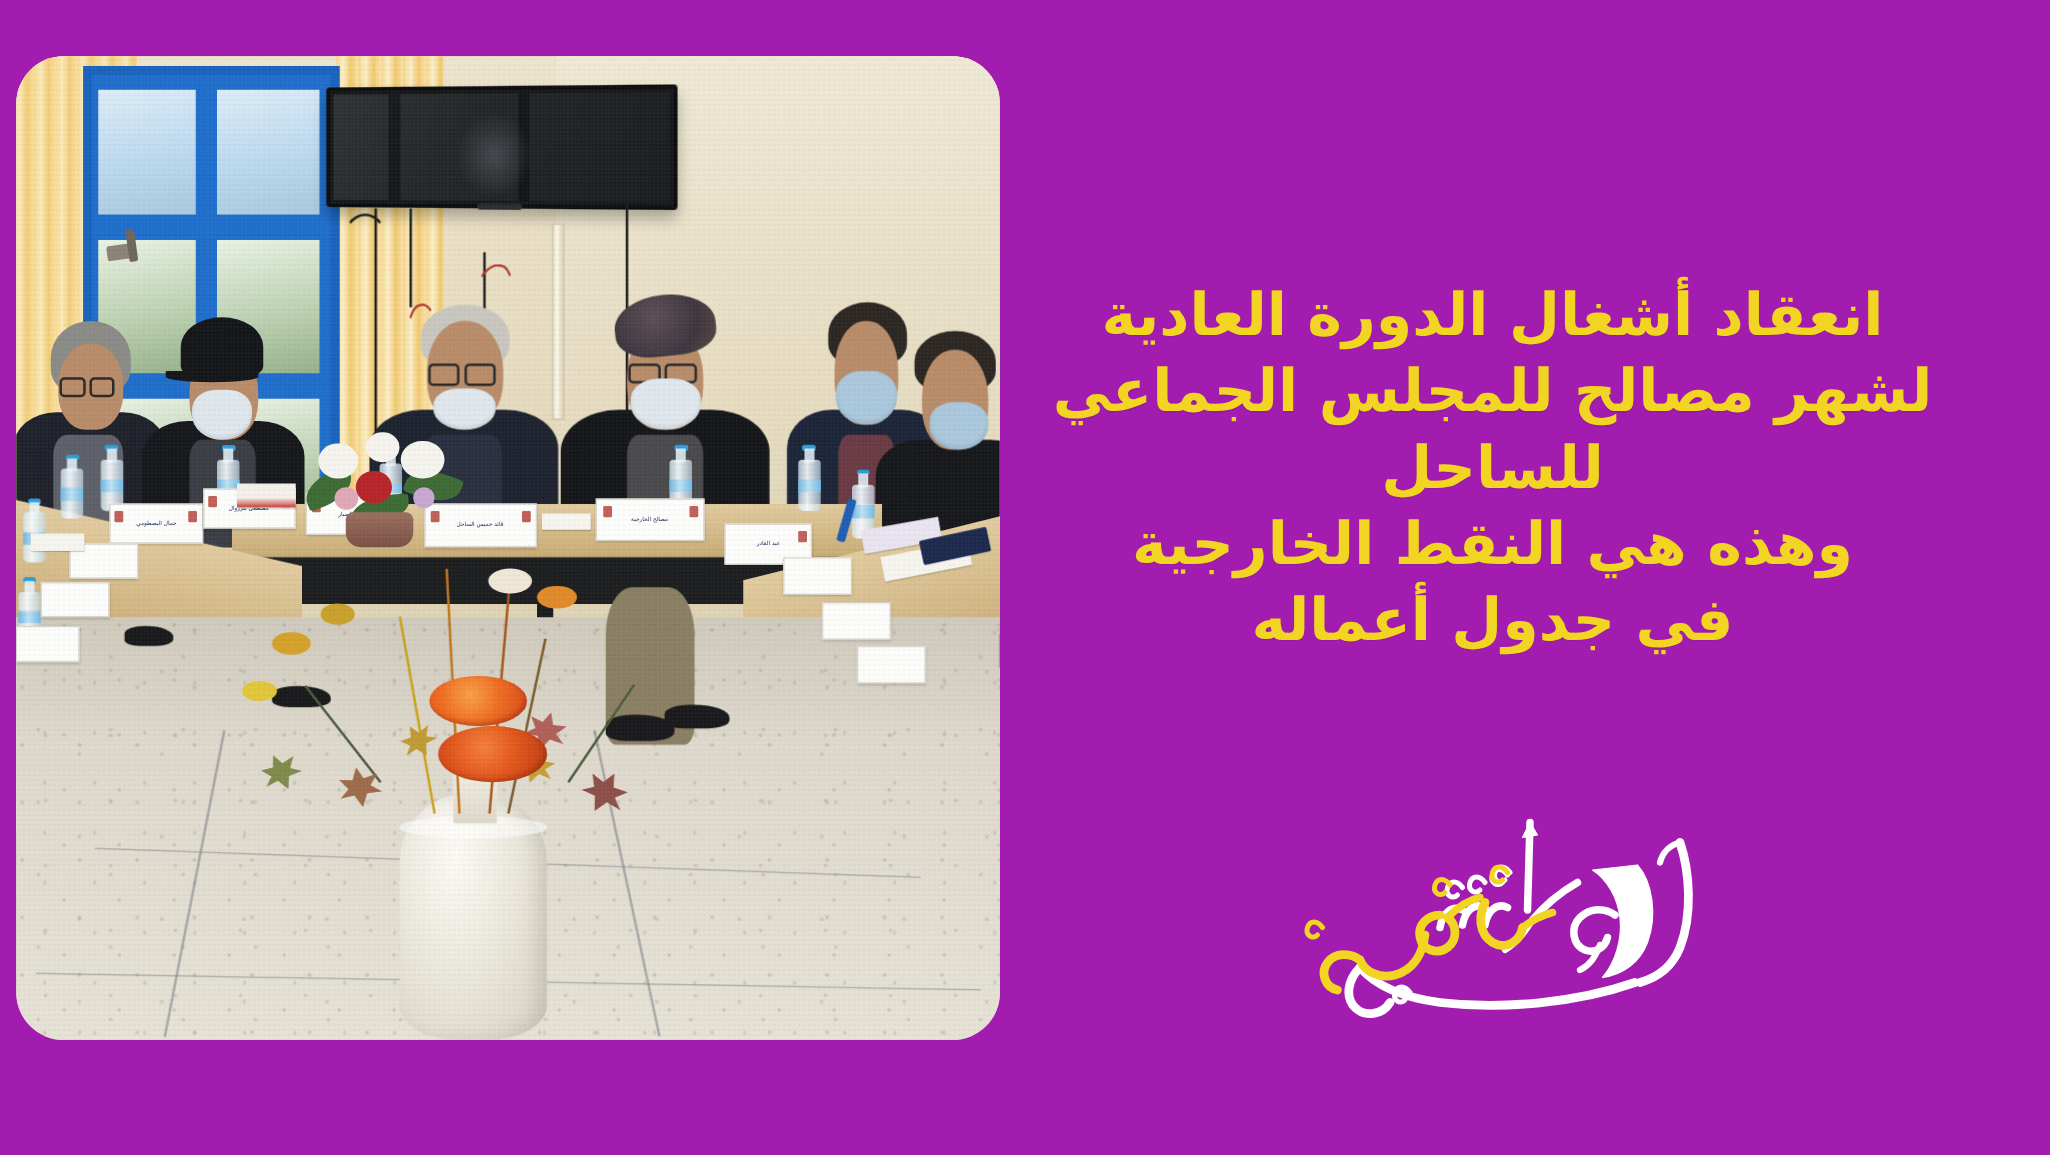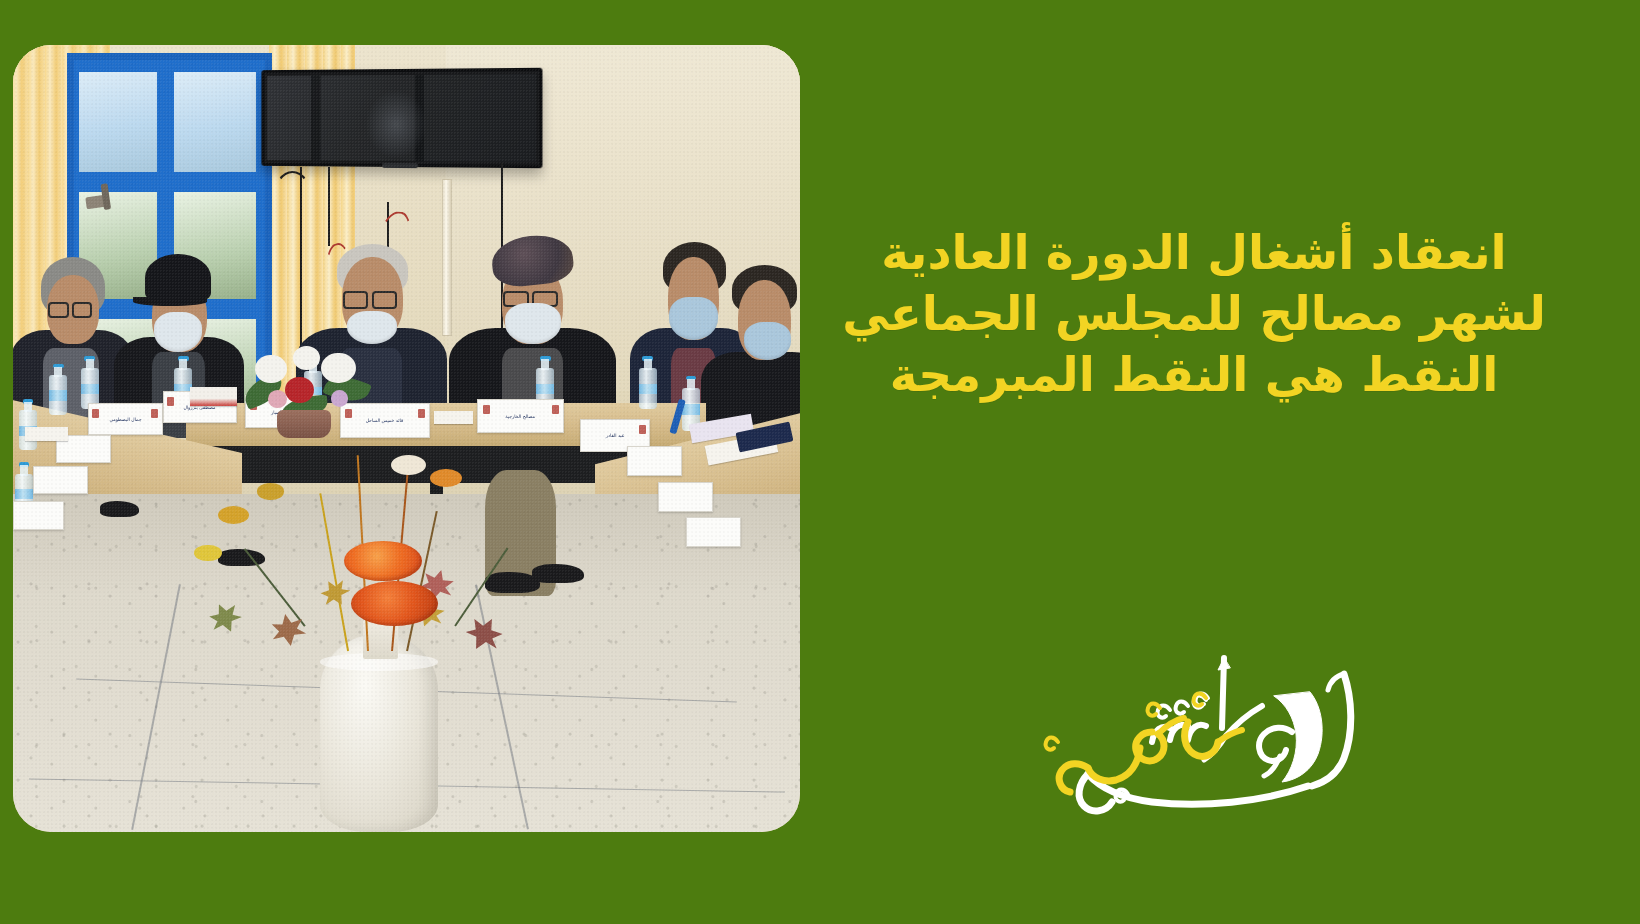--- a/index.html
+++ b/index.html
@@ -300,21 +300,21 @@
     position:absolute; right:268px; top:636px; width:380px; height:185px;
   }
   #logo svg{ width:100%; height:100%; display:block; }
   .logo-a11y{
     position:absolute; width:1px; height:1px; overflow:hidden; clip:rect(0 0 0 0);
   }
 </style>
 </head>
 <body>
 
-<div id="card" style="background: #4d7c0f;">
+<div id="card" style="background: #a21caf;">
 
   <div id="photo-frame">
     <div id="photo">
 
       <div class="wall"></div>
       <div class="wall-right"></div>
 
       <div class="window-wrap">
         <div class="curtain-l"></div>
         <div class="curtain-r"></div>
@@ -577,21 +577,23 @@
         <div class="mini-flower" style="left:62%;bottom:80%;width:8%;height:9%;background:#e08a2a;"></div>
       </div>
 
       <div id="grain"></div>
     </div>
   </div>
 
   <div id="headline" style="color: rgb(242, 212, 35);">
     <span class="hl-line">انعقاد أشغال الدورة العادية</span>
     <span class="hl-line">لشهر مصالح للمجلس الجماعي</span>
-    <span class="hl-line">النقط هي النقط المبرمجة</span>
+    <span class="hl-line">للساحل</span>
+    <span class="hl-line">وهذه هي النقط الخارجية</span>
+    <span class="hl-line">في جدول أعماله</span>
   </div>
 
   <div id="logo">
     <span class="logo-a11y">العرائش نيوز</span>
     <svg viewBox="0 0 380 185" xmlns="http://www.w3.org/2000/svg" aria-hidden="true">
 
       <g fill="#FFFFFF" stroke="#FFFFFF" stroke-linecap="round" stroke-linejoin="round">
 
         <path d="M352 38 C360 62 362 96 352 122 C346 137 334 146 320 150" fill="none" stroke-width="7"></path>
         <path d="M352 38 C344 40 338 46 336 54" fill="none" stroke-width="5"></path>

